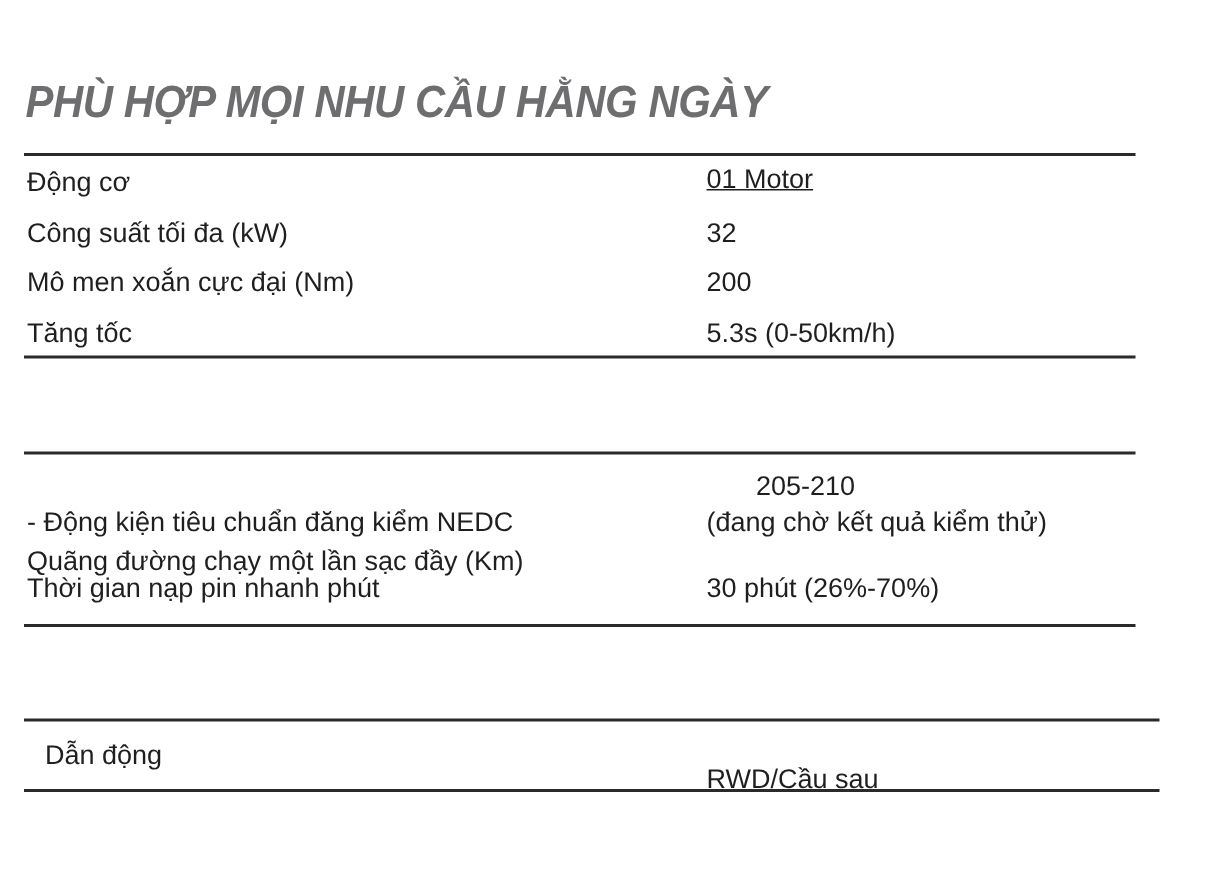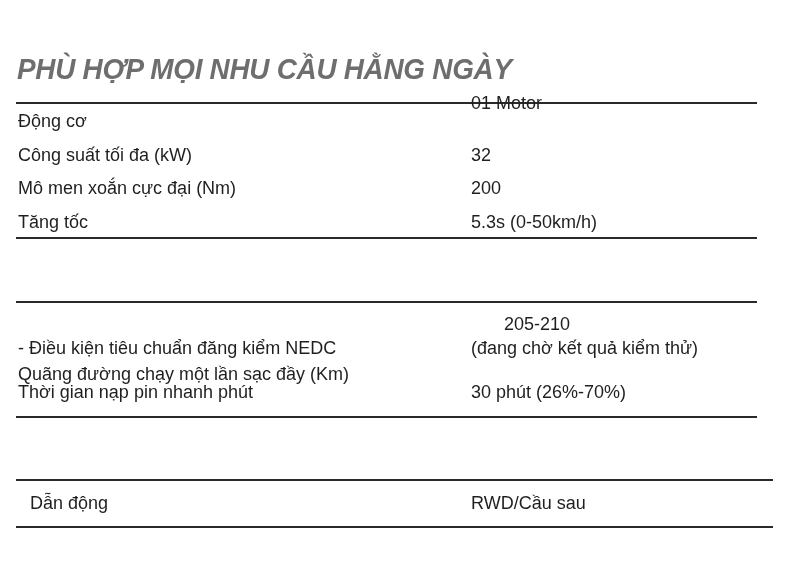--- a/index.html
+++ b/index.html
@@ -46,21 +46,21 @@
 </head>
 <body>
 
 <div class="title">PHÙ HỢP MỌI NHU CẦU HẰNG NGÀY</div>
 
 <div>
   <div class="rule" style="left:16px; width:741px; top:102px;"></div>
 
   <div>
     <span class="lbl" style="top:110px;">Động cơ</span>
-    <span class="val" style="top:92px;">01 Motor</span>
+    <span class="val" style="top:108px;text-decoration:underline;">01 Motor</span>
   </div>
   <div>
     <span class="lbl" style="top:144px;">Công suất tối đa (kW)</span>
     <span class="val" style="top:144px;">32</span>
   </div>
   <div>
     <span class="lbl" style="top:177px;">Mô men xoắn cực đại (Nm)</span>
     <span class="val" style="top:177px;">200</span>
   </div>
   <div>
@@ -72,33 +72,33 @@
 </div>
 
 <div>
   <div class="rule" style="left:16px; width:741px; top:301px;"></div>
 
   <div>
     <span class="lbl" style="top:315px;margin-top:48px;">Quãng đường chạy một lần sạc đầy (Km)</span>
     <span class="val" style="top:313px;margin-left:33px;">205-210</span>
   </div>
   <div>
-    <span class="lbl" style="top:337px;">- Điều kiện tiêu chuẩn đăng kiểm NEDC</span>
+    <span class="lbl" style="top:337px;">- Động kiện tiêu chuẩn đăng kiểm NEDC</span>
     <span class="val" style="top:337px;">(đang chờ kết quả kiểm thử)</span>
   </div>
   <div>
     <span class="lbl" style="top:381px;">Thời gian nạp pin nhanh phút</span>
     <span class="val" style="top:381px;">30 phút (26%-70%)</span>
   </div>
 
   <div class="rule" style="left:16px; width:741px; top:416px;"></div>
 </div>
 
 <div>
   <div class="rule" style="left:16px; width:757px; top:479px;"></div>
 
   <div>
     <span class="lbl" style="top:492px; left:30px;">Dẫn động</span>
-    <span class="val" style="top:492px;">RWD/Cầu sau</span>
+    <span class="val" style="top:508px;">RWD/Cầu sau</span>
   </div>
 
   <div class="rule" style="left:16px; width:757px; top:526px;"></div>
 </div>
 
 </body></html>

